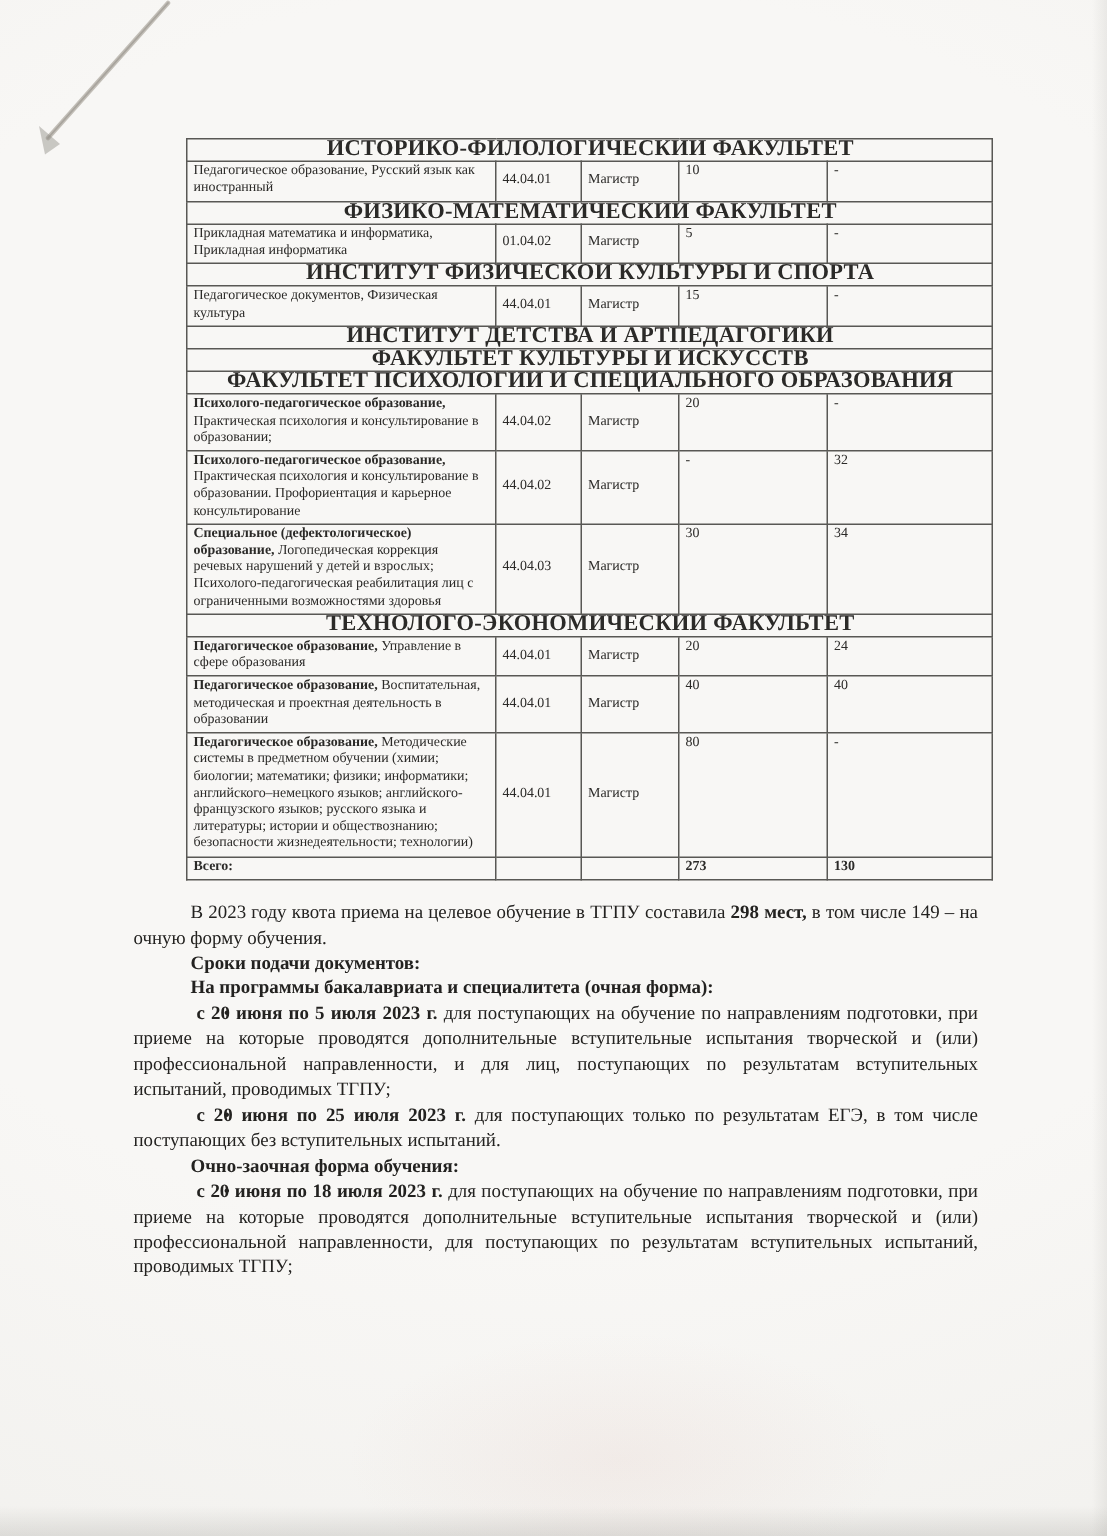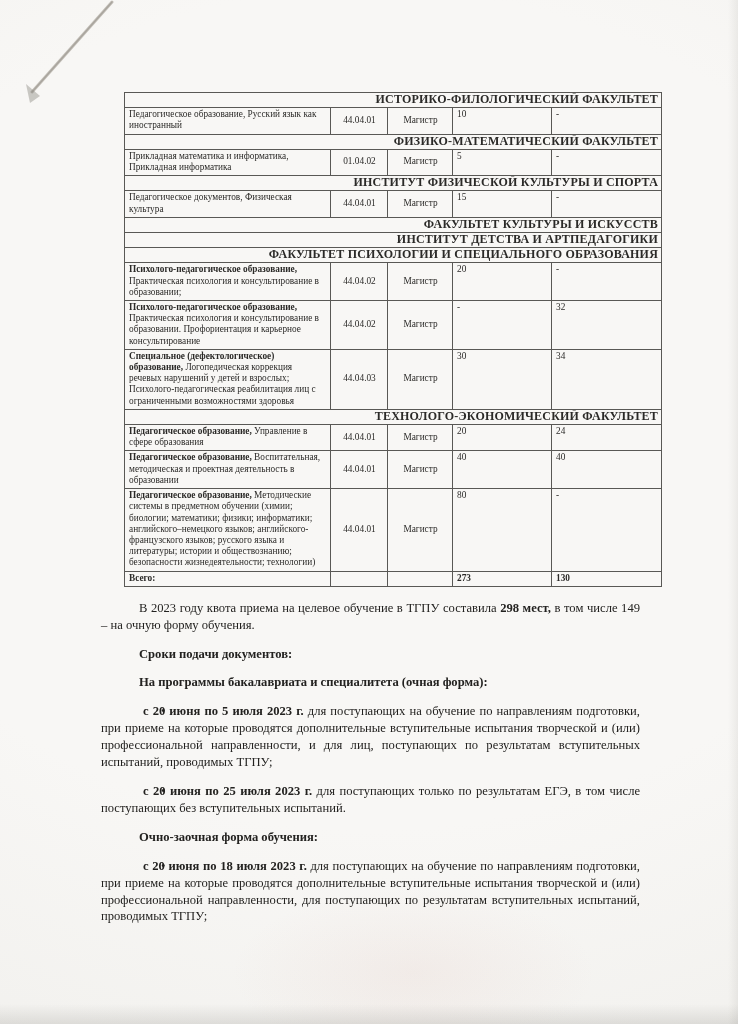--- a/index.html
+++ b/index.html
@@ -40,38 +40,38 @@
     font-size:9.3px;
     line-height:11.2px;
     color:#2b2a28;
   }
   table.adm td{
     border:1px solid #595855;
     padding:1px 3px 2px 4px;
     overflow:hidden;
   }
   td.fac{
-    text-align:right;font-weight:bold;
-    font-size:12px;letter-spacing:.2px;
+    text-align:center;font-weight:bold;
+    font-size:15px;letter-spacing:.2px;
     padding:1px 2px;
   }
   td.prog{vertical-align:top;}
-  td.code,td.deg{text-align:center;vertical-align:middle;}
+  td.code,td.deg{vertical-align:middle;}
   td.num{vertical-align:top;}
   tr.total td{font-weight:bold;font-family:Liberation Serif, serif;}
 
   
   .bodytext{
     margin:13px 86px 0 89px;
     font-size:12.6px;
     line-height:16.9px;
     text-align:justify;
     color:#232220;
   }
-  .bodytext p{margin:12px;text-indent:38px;}
+  .bodytext p{margin:0;text-indent:38px;}
   .bodytext p.bullet-line{text-indent:30px;}
   .b{font-weight:bold;}
   .bi{font-weight:bold;}
   .bullet-mark{display:inline-block;width:12px;text-align:center;}
 </style>
 </head>
 <body>
 
 <div class="page">
 
@@ -118,25 +118,25 @@
     </tr>
     <tr>
       <td class="prog"><b></b><span>Педагогическое документов, Физическая культура</span></td>
       <td class="code">44.04.01</td>
       <td class="deg">Магистр</td>
       <td class="num">15</td>
       <td class="num">-</td>
     </tr>
 
     <tr>
+      <td class="fac" colspan="5">ИНСТИТУТ ДЕТСТВА И АРТПЕДАГОГИКИ</td>
+    </tr>
+
+    <tr>
       <td class="fac" colspan="5">ФАКУЛЬТЕТ КУЛЬТУРЫ И ИСКУССТВ</td>
-    </tr>
-
-    <tr>
-      <td class="fac" colspan="5">ИНСТИТУТ ДЕТСТВА И АРТПЕДАГОГИКИ</td>
     </tr>
 
     <tr>
       <td class="fac" colspan="5">ФАКУЛЬТЕТ ПСИХОЛОГИИ И СПЕЦИАЛЬНОГО ОБРАЗОВАНИЯ</td>
     </tr>
     <tr>
       <td class="prog"><b>Психолого-педагогическое образование,</b><span> Практическая психология и консультирование в образовании;</span></td>
       <td class="code">44.04.02</td>
       <td class="deg">Магистр</td>
       <td class="num">20</td>

